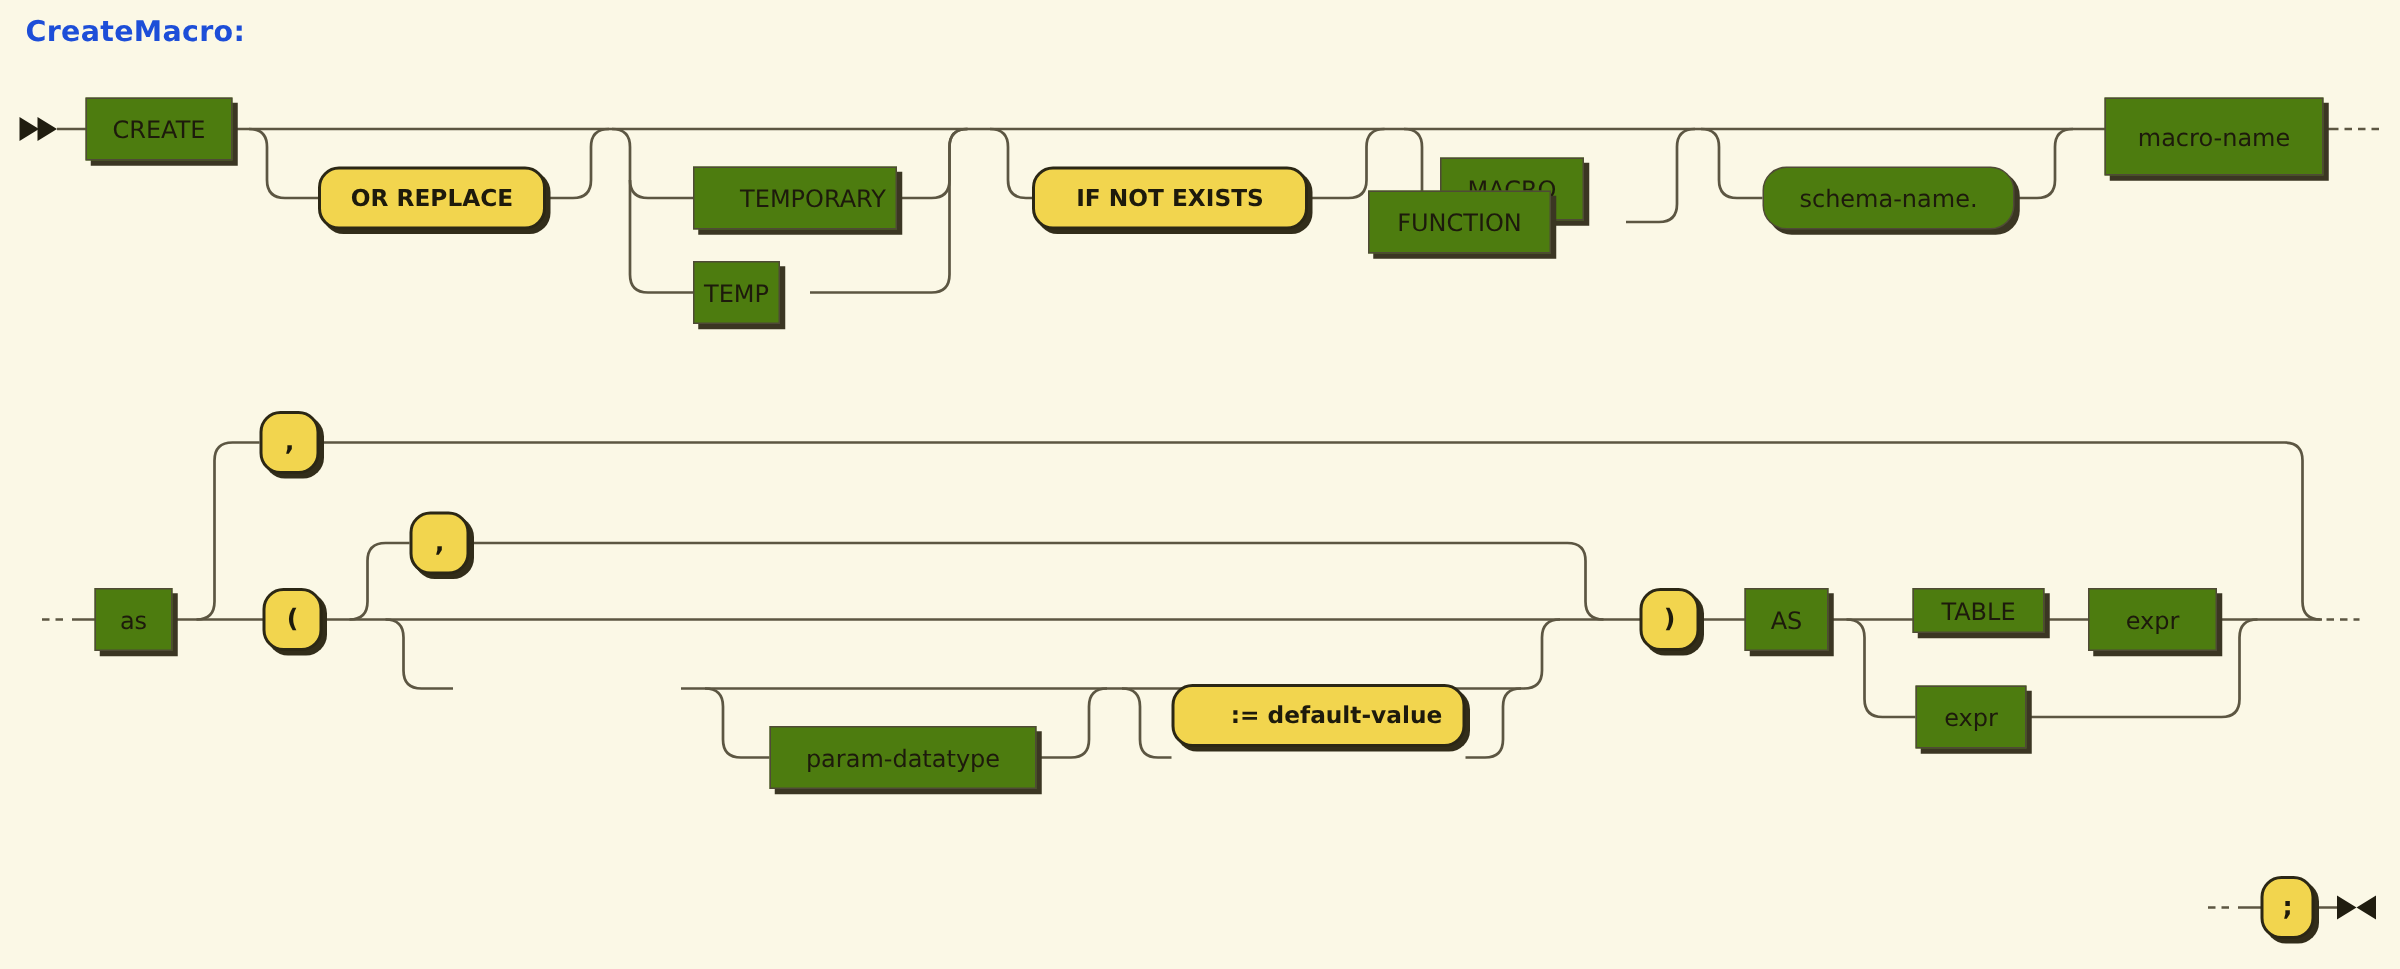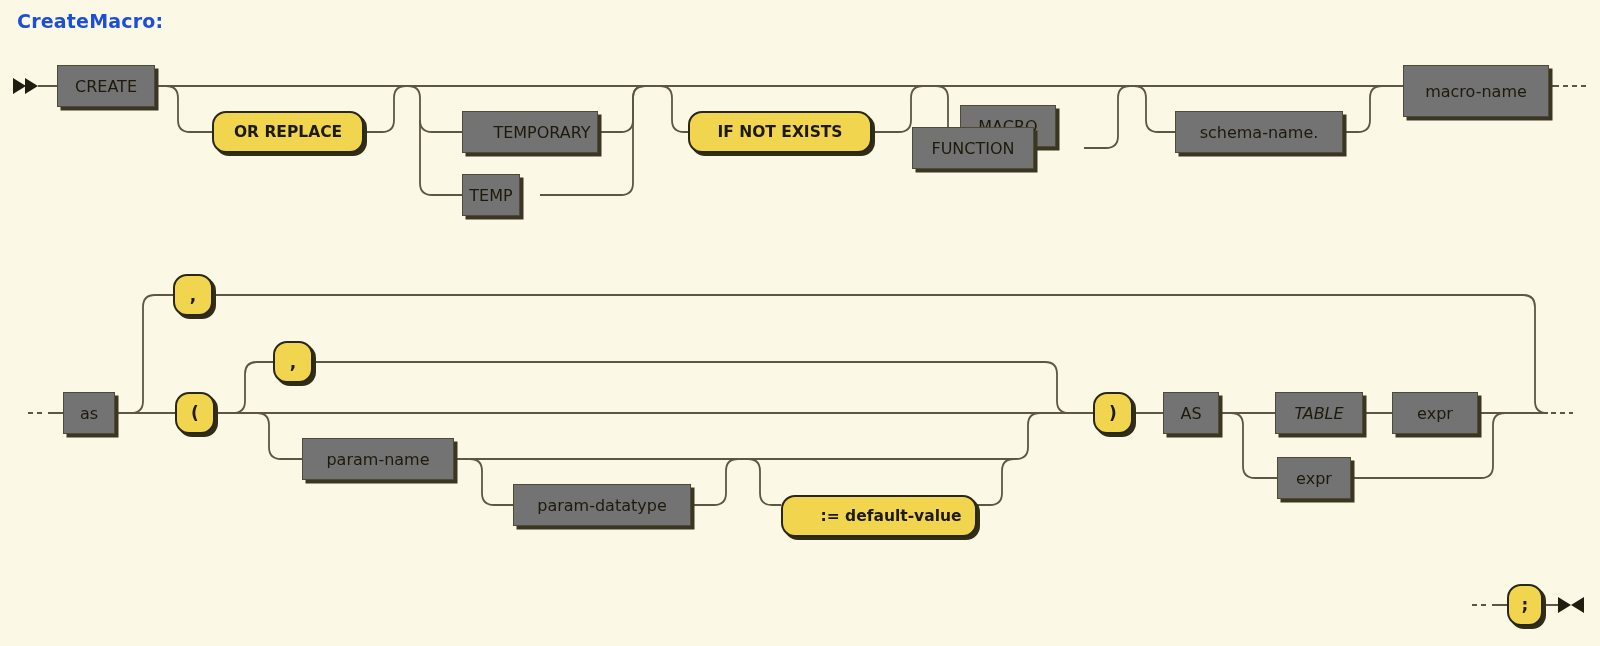--- a/index.html
+++ b/index.html
@@ -2,21 +2,21 @@
 <html><head>
 <meta charset="utf-8">
 <style>
   html,body{margin:0;padding:0;}
   body{background:#fbf8e6;font-family:"DejaVu Sans","Liberation Sans",sans-serif;}
   .stage{position:relative;width:1600px;height:646px;background:#fbf8e6;overflow:hidden;}
   .lines-svg{position:absolute;left:0;top:0;z-index:0;}
   .title{position:absolute;left:17px;top:10px;font-size:19px;font-weight:bold;color:#1d4ed8;letter-spacing:.2px;}
   .node{position:absolute;z-index:1;display:flex;align-items:center;justify-content:center;
         box-sizing:border-box;color:#1d1a0c;font-size:16px;white-space:nowrap;}
-  .rect{background:#737373;border:1.5px solid #4f4a36;box-shadow:3.5px 3.5px 0 #3b3623;}
+  .rect{background:#4d7c0f;border:1.5px solid #4f4a36;box-shadow:3.5px 3.5px 0 #3b3623;}
   .round{background:#f2d54e;border:2.5px solid #2b2715;border-radius:14px;
          box-shadow:3px 3px 0 #322d1a;font-weight:bold;font-size:15.5px;}
   .tok{font-size:17px;}
 </style>
 </head>
 <body>
 
 <div class="stage">
 
   <svg class="lines-svg" width="1600" height="646" viewBox="0 0 1600 646">
@@ -81,31 +81,30 @@
 
   <div class="title">CreateMacro:</div>
 
   <div class="node rect" style="left:57px;  top:65px;  width:98px;  height:42px;">CREATE</div>
   <div class="node round" style="left:212px; top:111px; width:152px; height:42px;">OR REPLACE</div>
   <div class="node rect" style="left:462px; top:111px; width:136px; height:42px;padding-left:24px;">TEMPORARY</div>
   <div class="node rect" style="left:462px; top:174px; width:58px;  height:42px;">TEMP</div>
   <div class="node round" style="left:688px; top:111px; width:184px; height:42px;">IF NOT EXISTS</div>
   <div class="node rect" style="left:960px; top:65px;  width:96px;  height:42px;margin-top:40px;">MACRO</div>
   <div class="node rect" style="left:912px; top:127px; width:122px; height:42px;">FUNCTION</div>
-  <div class="node rect" style="left:1175px;top:111px; width:168px; height:42px;">schema-name.</div>
+  <div class="node rect" style="left:1175px;top:111px; width:168px; height:42px;border-radius:16px;">schema-name.</div>
   <div class="node rect" style="left:1403px;top:65px;  width:146px; height:52px;">macro-name</div>
 
   <div class="node rect" style="left:63px;  top:392px; width:52px;  height:42px;">as</div>
   <div class="node round tok" style="left:173px; top:274px; width:40px;  height:42px;">,</div>
   <div class="node round tok" style="left:175px; top:392px; width:40px;  height:42px;">(</div>
   <div class="node round tok" style="left:273px; top:341px; width:40px;  height:42px;">,</div>
-  <div class="node rect" style="left:302px; top:438px; width:152px; height:42px;">param-name</div>
   <div class="node rect" style="left:513px; top:484px; width:178px; height:42px;">param-datatype</div>
-  <div class="node round" style="left:781px; top:495px; width:196px; height:42px;padding-left:24px;">:= default-value</div>
+  <div class="node round" style="left:781px; top:456px; width:196px; height:42px;padding-left:24px;">:= default-value</div>
   <div class="node round tok" style="left:1093px;top:392px; width:40px;  height:42px;">)</div>
   <div class="node rect" style="left:1163px;top:392px; width:56px;  height:42px;">AS</div>
-  <div class="node rect" style="left:1275px;top:392px; width:88px;  height:42px;font-style:italic;">TABLE</div>
+  <div class="node rect" style="left:1275px;top:392px; width:88px;  height:30px;">TABLE</div>
   <div class="node rect" style="left:1392px;top:392px; width:86px;  height:42px;">expr</div>
   <div class="node rect" style="left:1277px;top:457px; width:74px;  height:42px;">expr</div>
 
   <div class="node round tok" style="left:1507px;top:584px; width:36px;  height:42px;">;</div>
 
 </div>
 
 </body></html>

